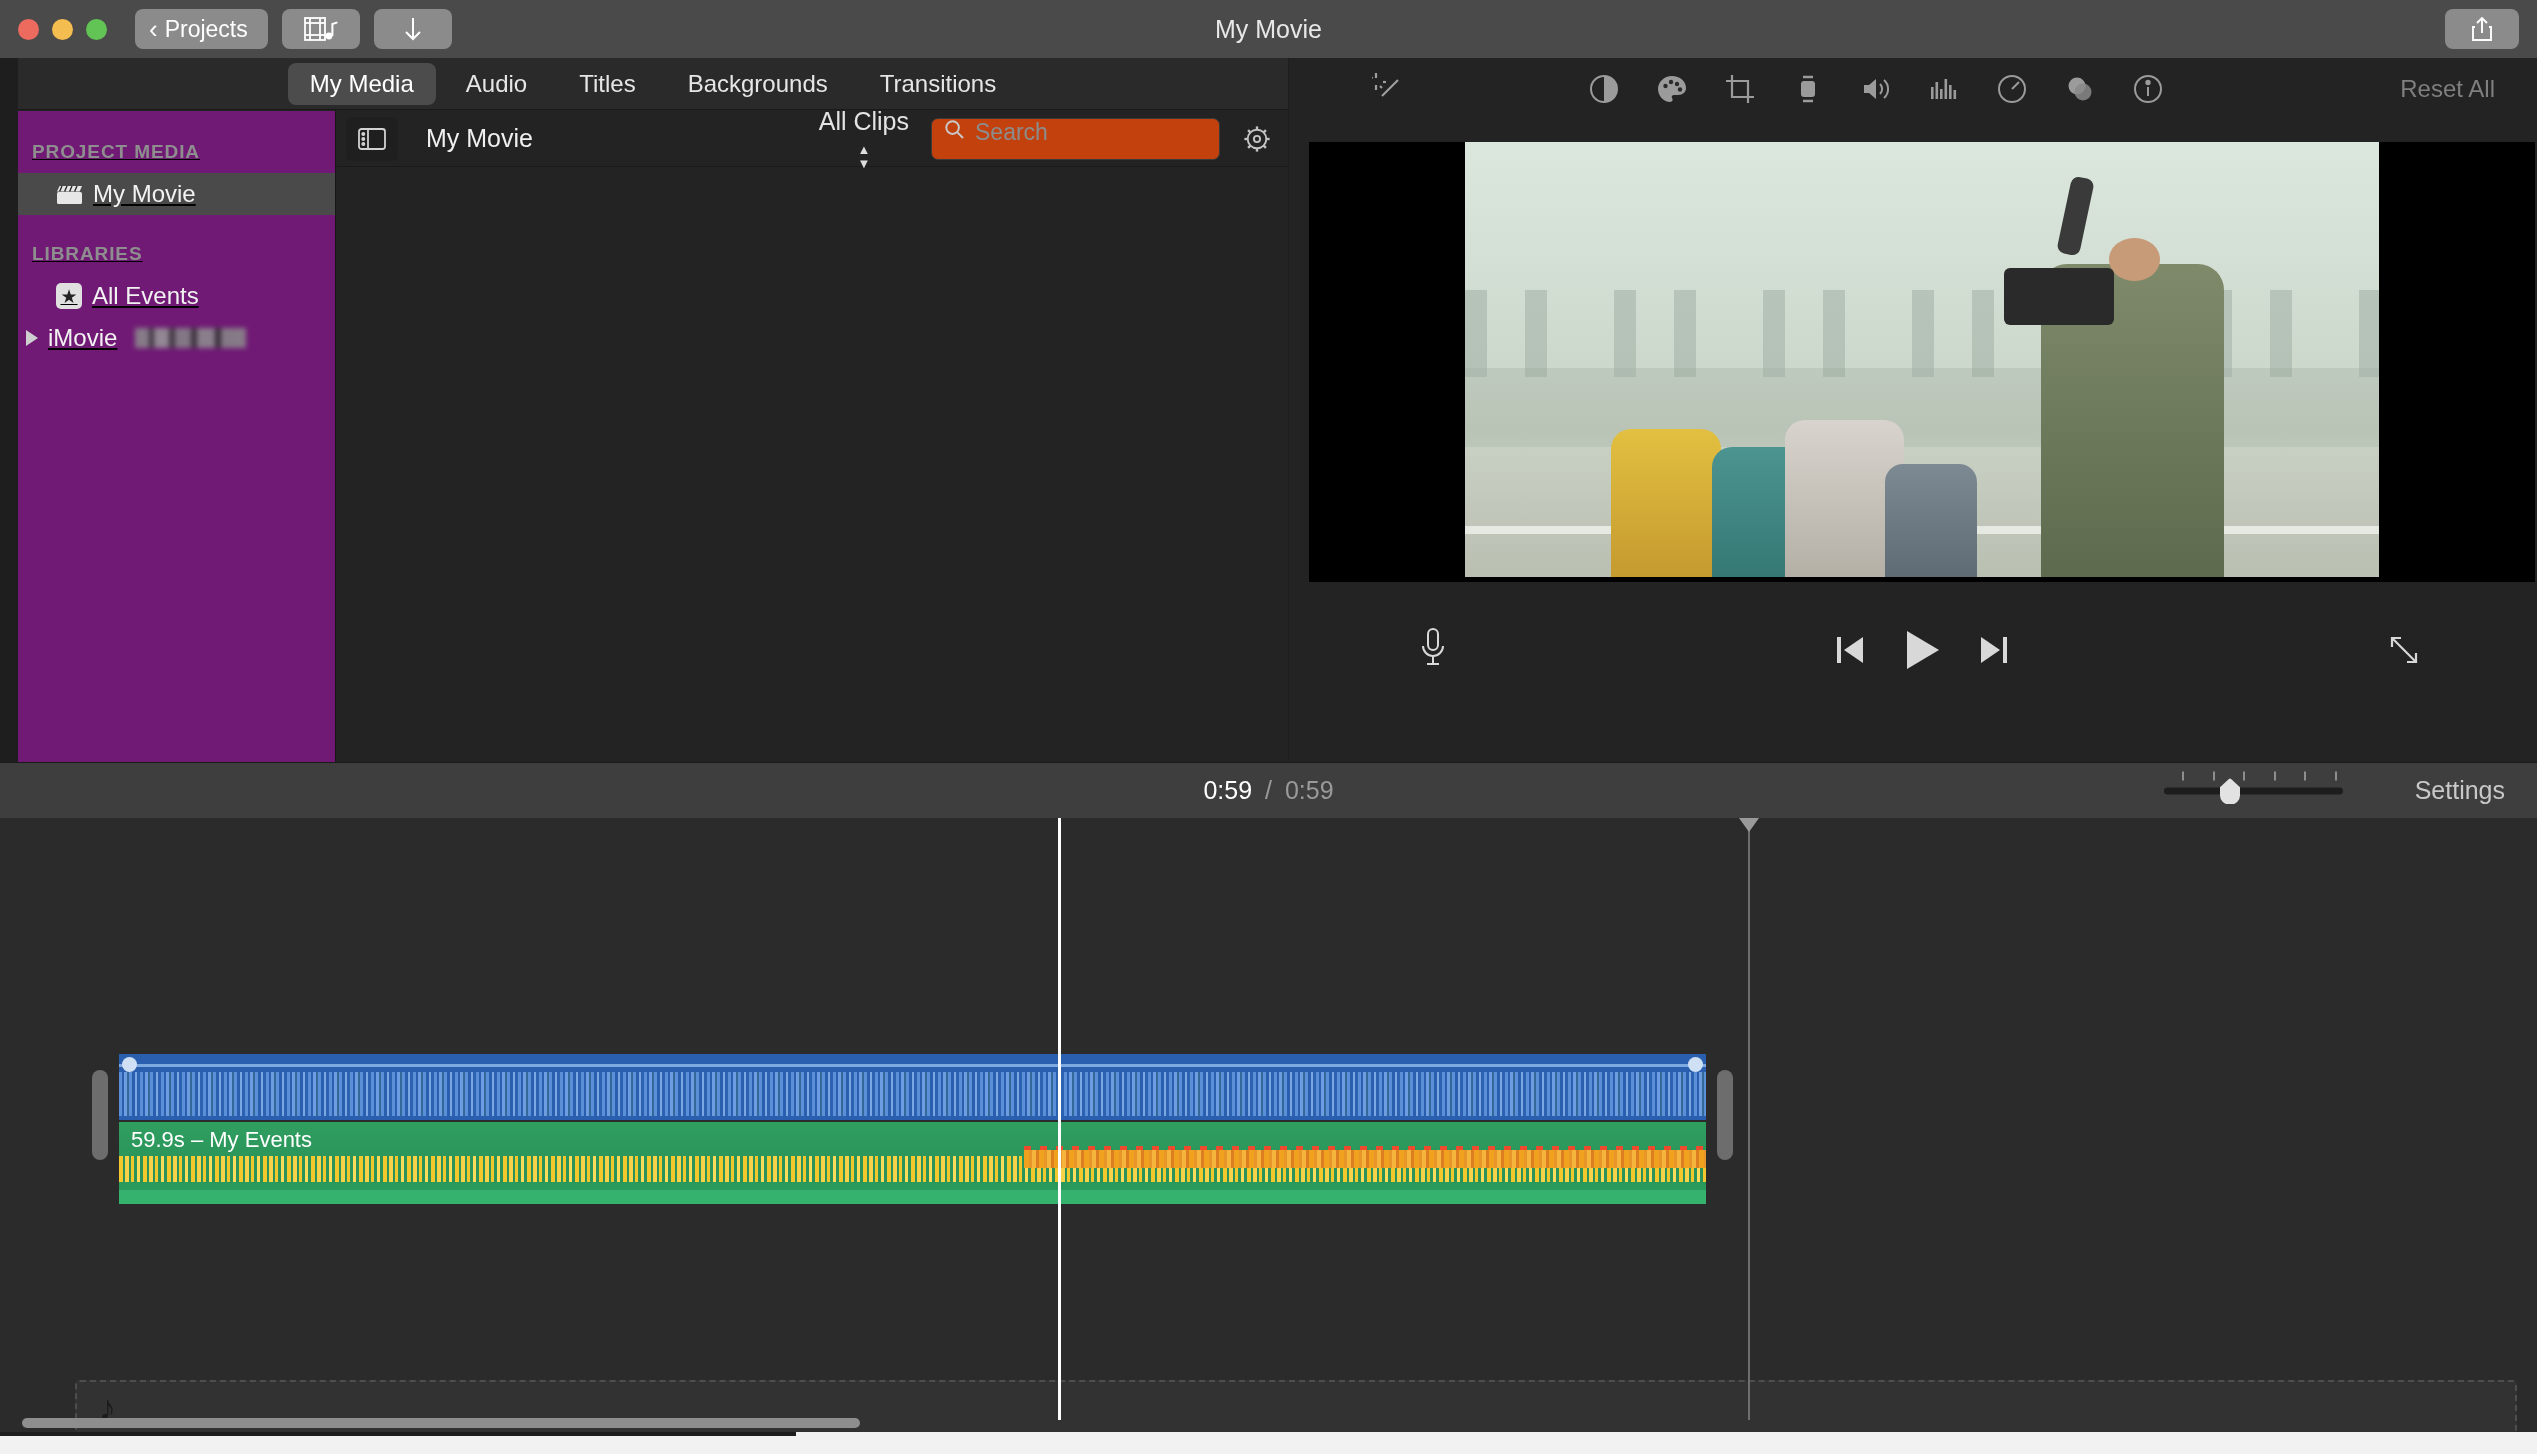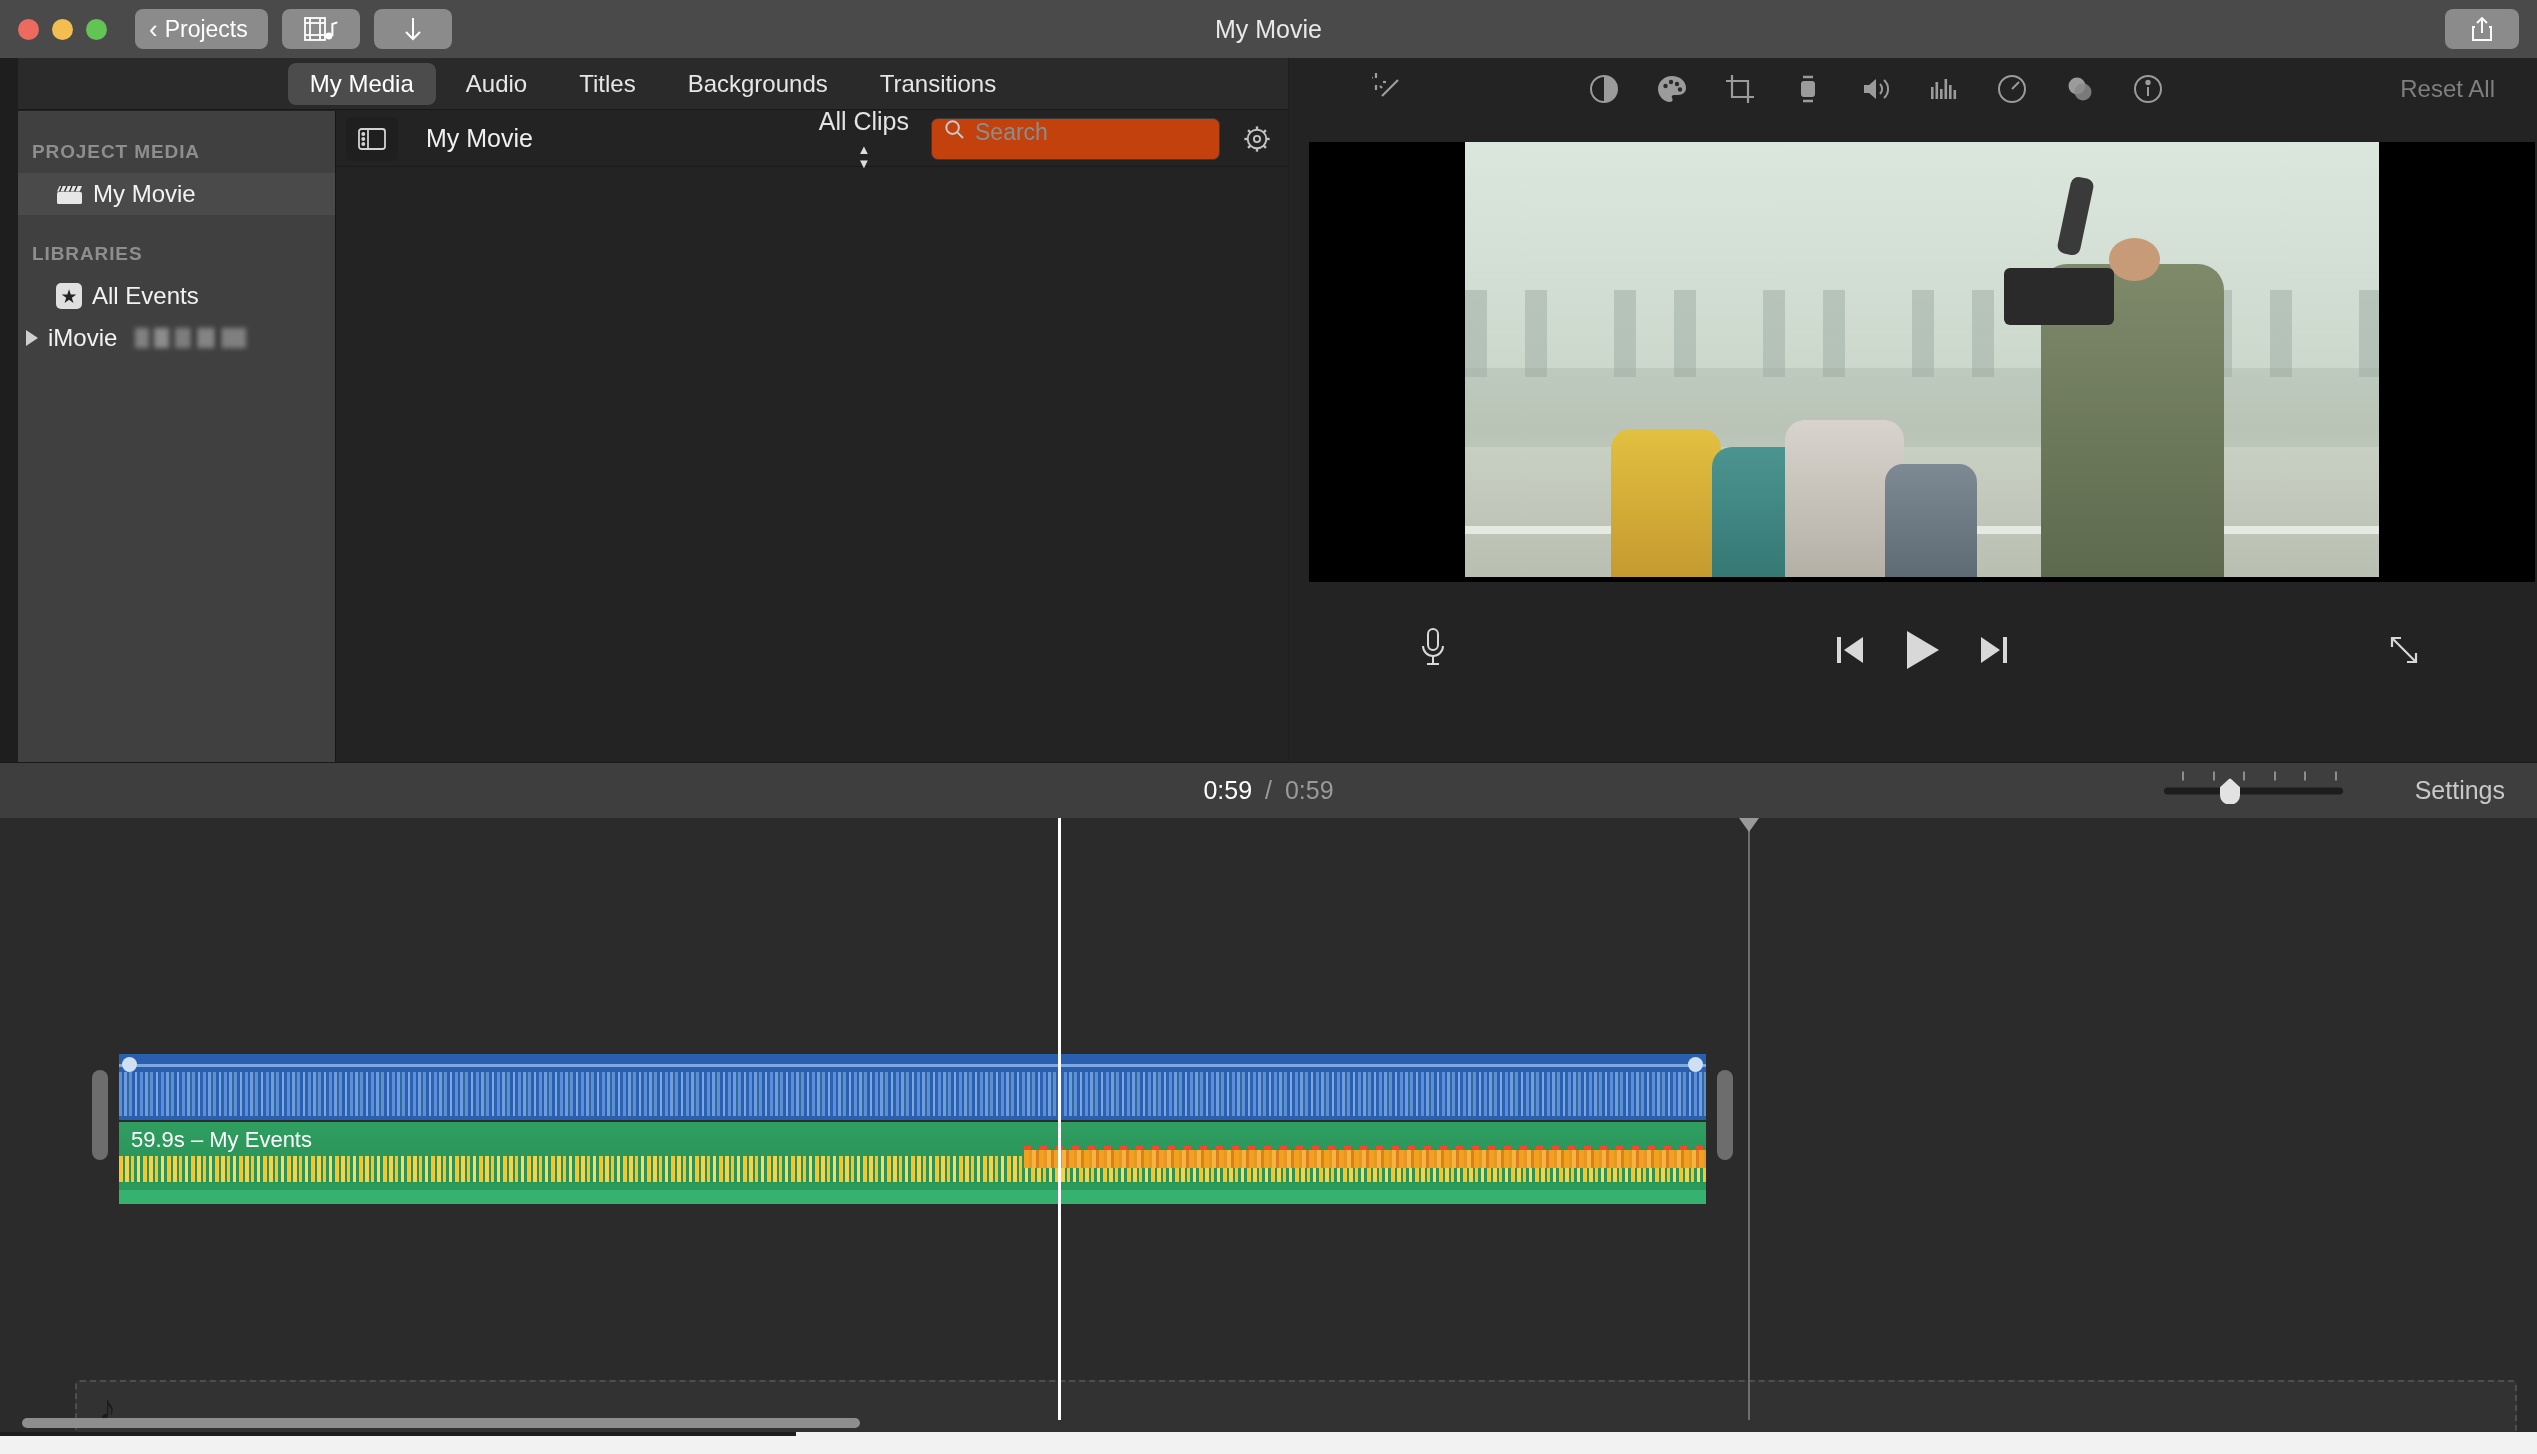--- a/index.html
+++ b/index.html
@@ -55,22 +55,22 @@
     border-bottom: 1px solid #191919;
   }
   .tab {
     padding: 7px 22px; border-radius: 8px; color: #e6e6e6; font-size: 24px;
   }
   .tab.active { background: #4c4c4c; color: #fff; }
 
   .browser-body { position: absolute; top: 53px; left: 0; right: 0; bottom: 0; display: flex; }
 
   .sidebar {
-    width: 318px; background: #404040; border-right: 1px solid #171717;
-    padding-top: 20px; position: relative;
+    width: 318px; background: #701a75; border-right: 1px solid #171717;
+    padding-top: 20px; position: relative; text-decoration: underline;
   }
   .side-header {
     color: #8e8e8e; font-size: 19px; font-weight: bold; letter-spacing: 0.9px;
     padding: 10px 0 10px 14px;
   }
   .side-item {
     display: flex; align-items: center; gap: 10px;
     padding: 7px 0 7px 38px; color: #f2f2f2; font-size: 24px;
   }
   .side-item.selected { background: #4a4a4a; }

